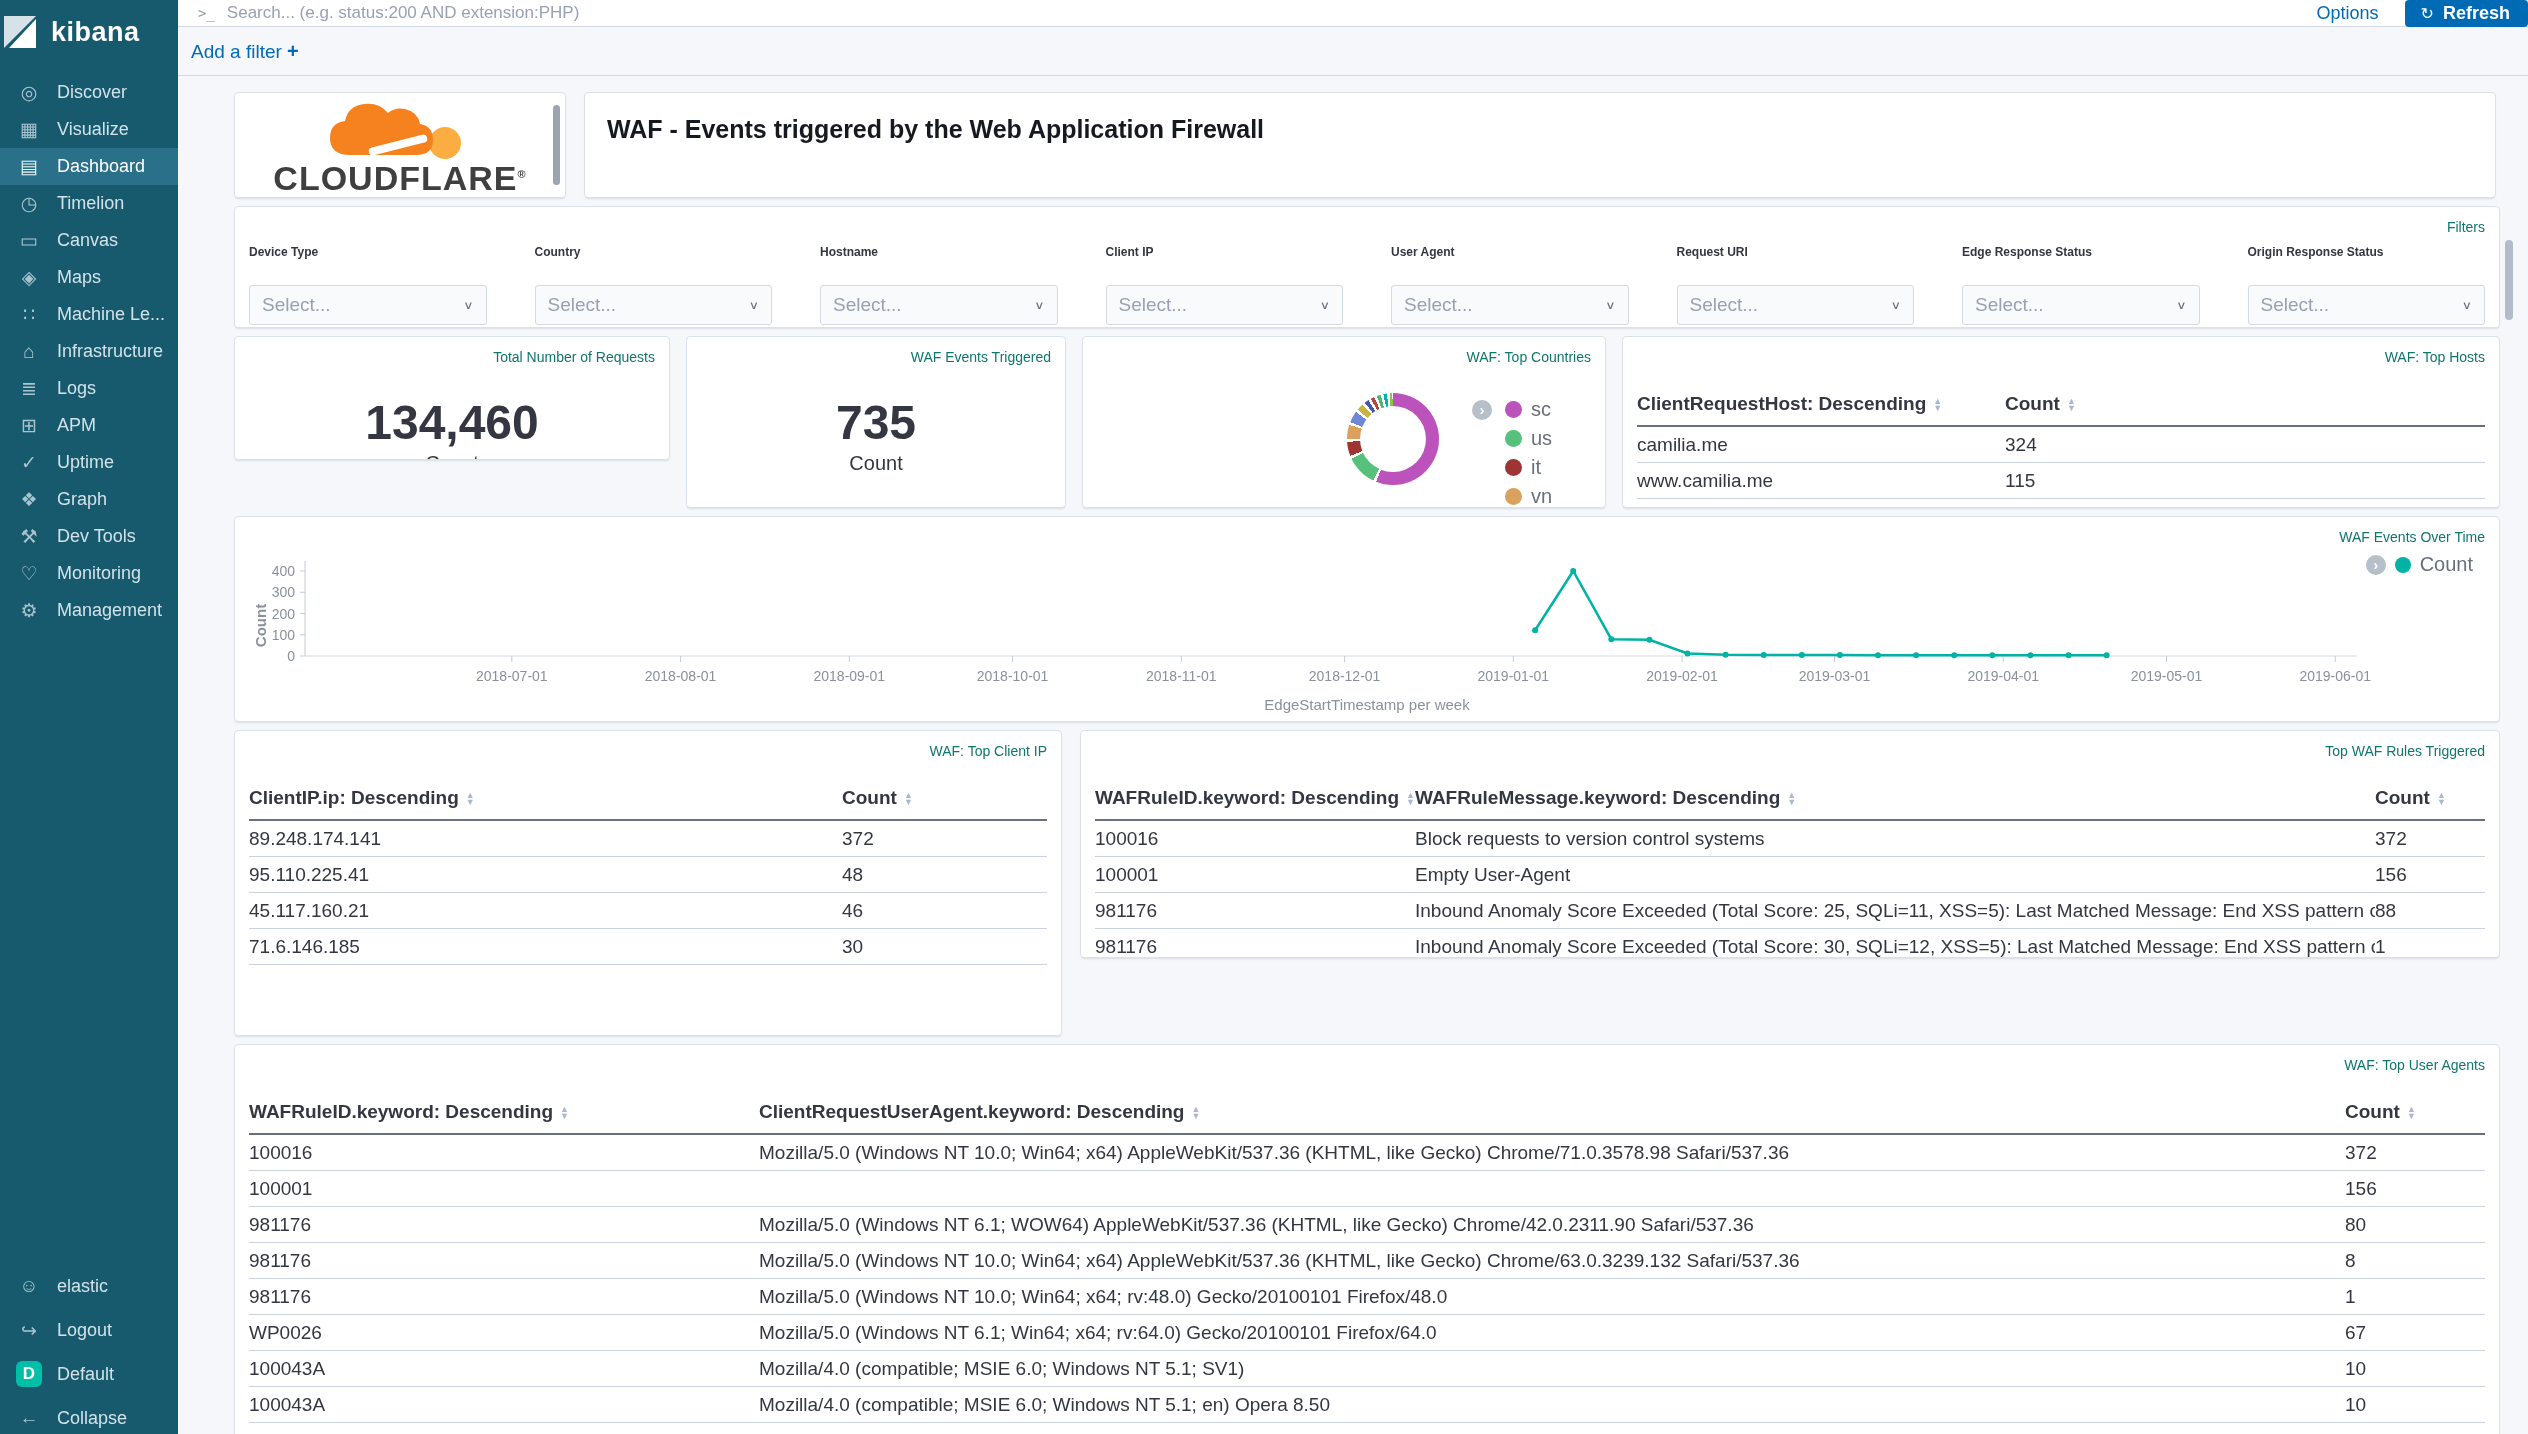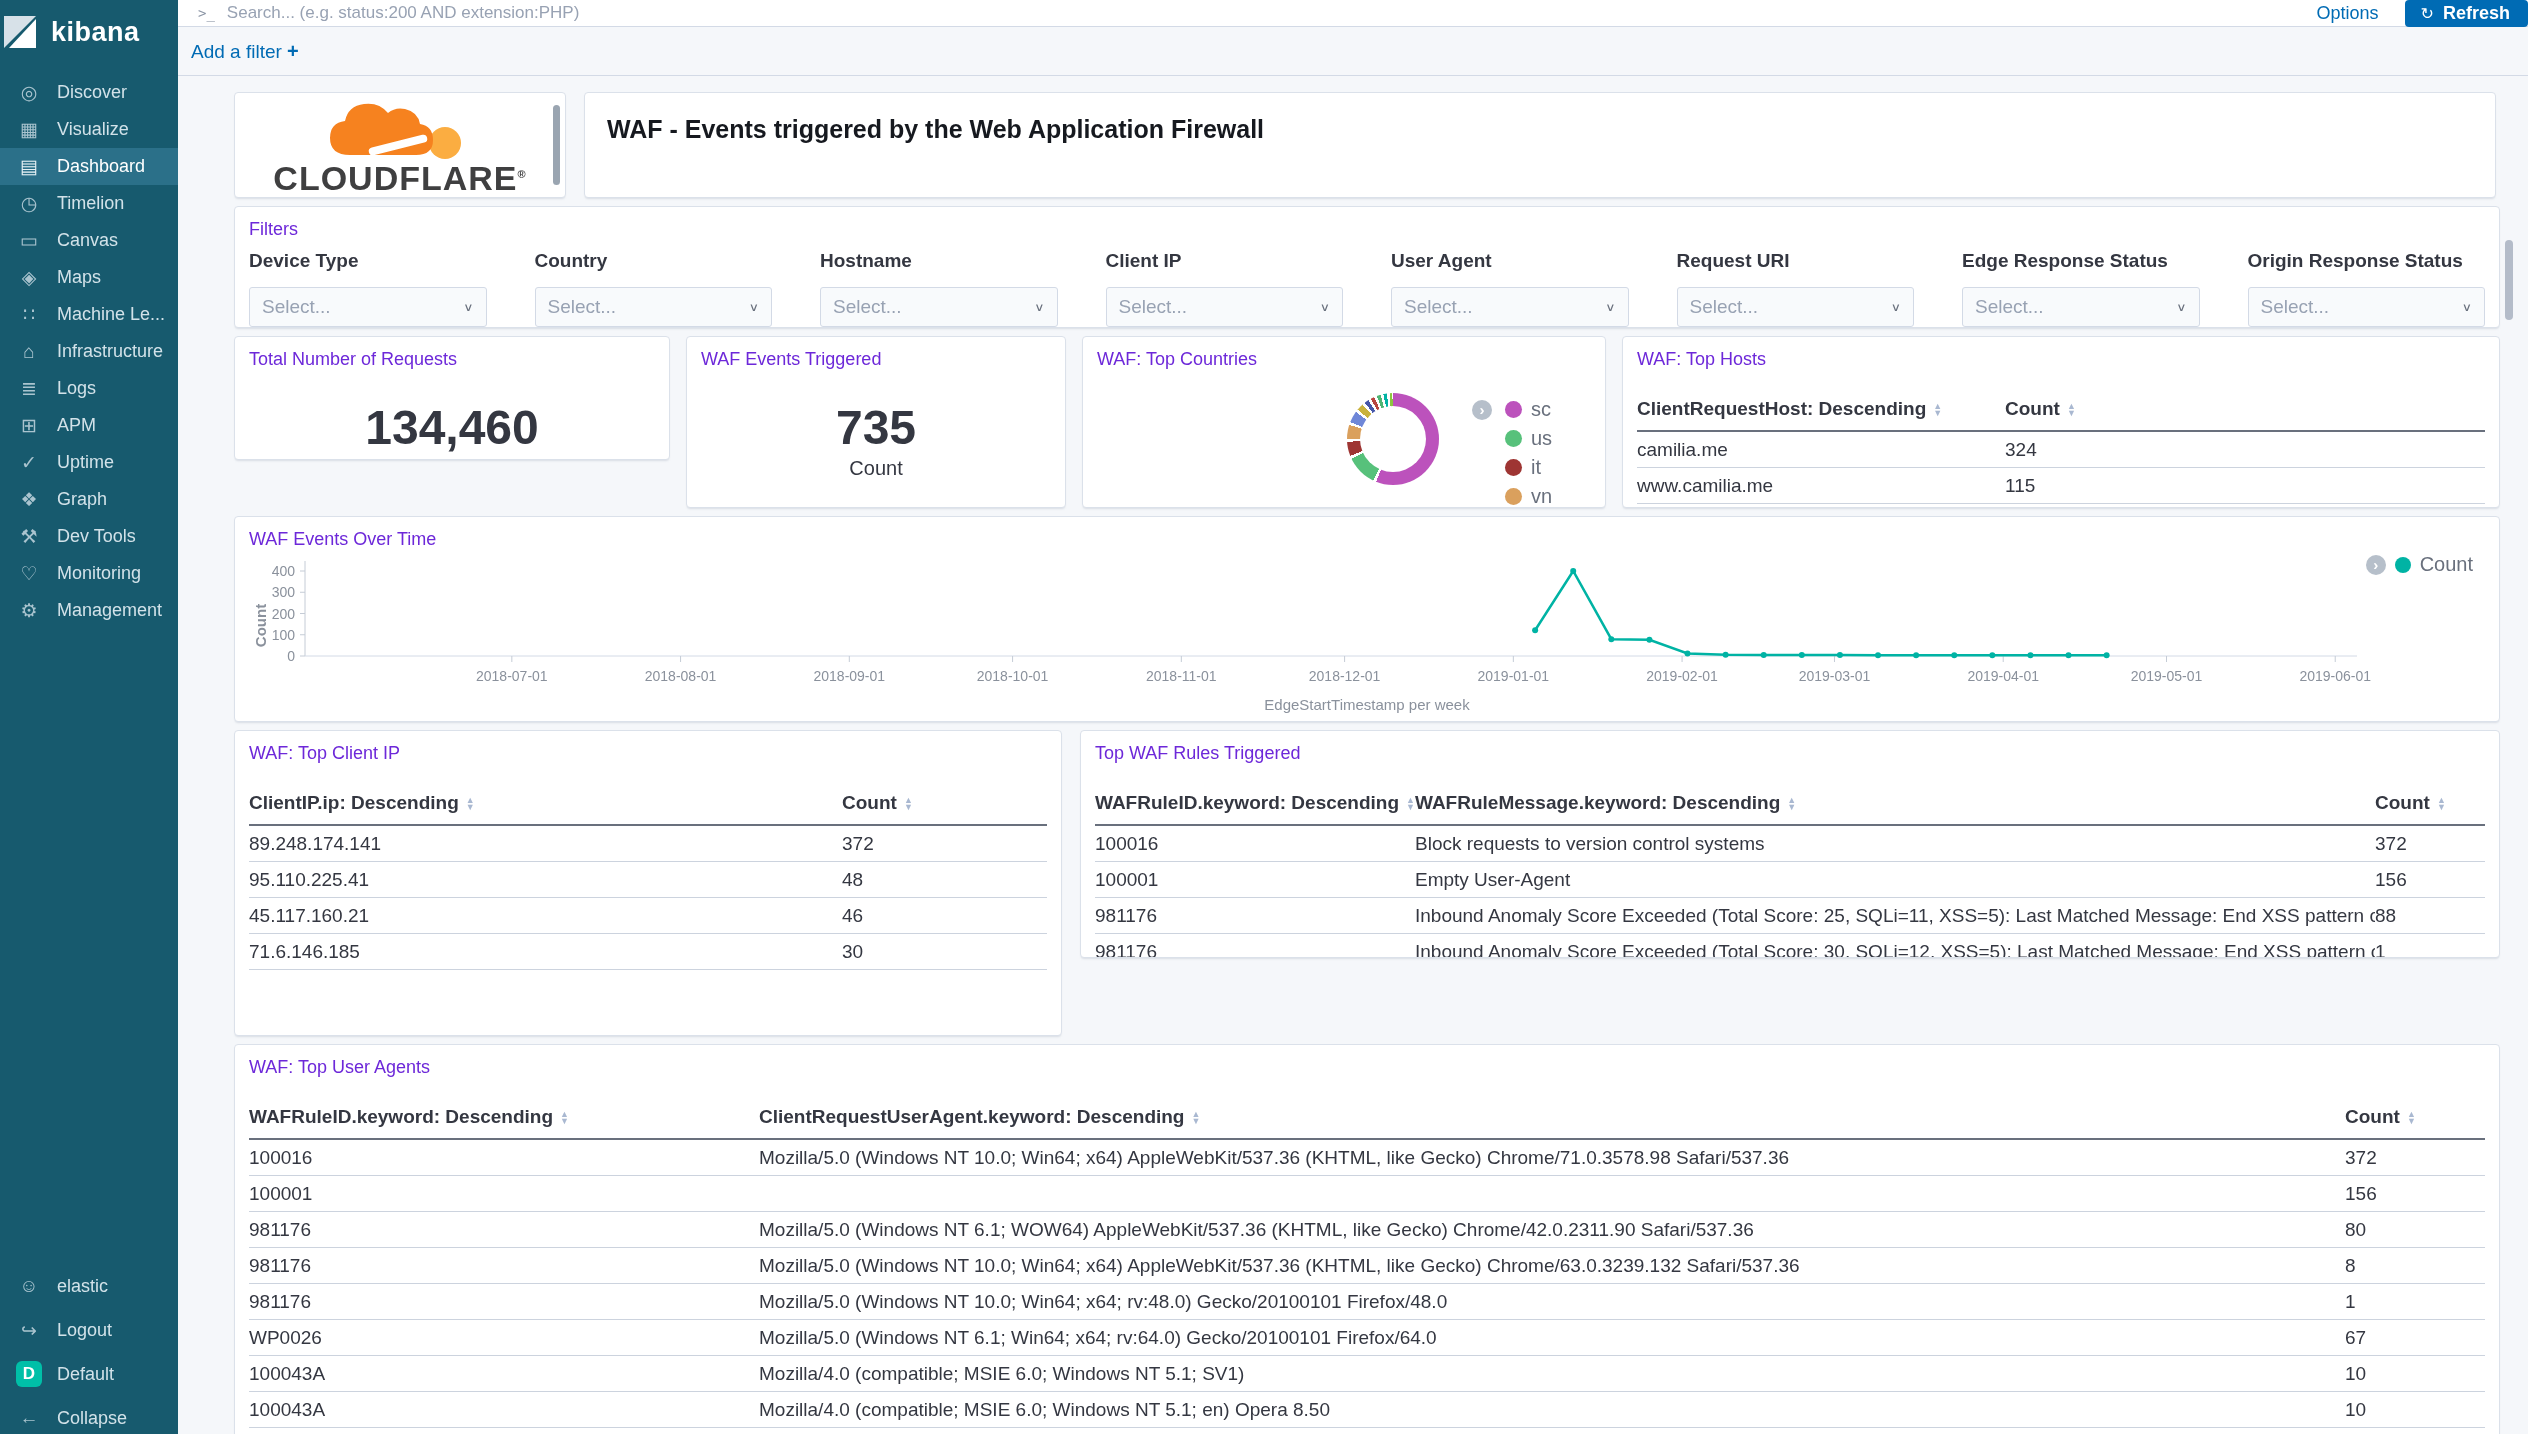--- a/index.html
+++ b/index.html
@@ -38,37 +38,37 @@
     border-radius:4px; cursor:pointer; font-family:inherit; }
   .refresh-btn .ri { font-size:16px; font-weight:400; }
   .filterbar { height:49px; background:#f5f7fa; border-bottom:1px solid #d3dae6;
     display:flex; align-items:center; padding-left:13px; }
   .add-filter { color:#006bb4; font-size:19px; cursor:pointer; }
   .add-filter b { font-weight:700; font-size:20px; }
 
   .canvas { position:relative; flex:1; overflow:hidden; }
   .panel { position:absolute; background:#fff; border:1px solid #dbe1ea; border-radius:4px;
     box-shadow:0 2px 2px -1px rgba(152,162,179,0.3); overflow:hidden; }
-  .panel-title { color:#6d28d9; font-size:18px; padding:12px 14px 6px; }
+  .panel-title { color:#0f766e; font-size:14px; padding:12px 14px 6px;text-align:right; }
 
   
   .p-logo   { left:56px;  top:16px; width:332px;  height:106px; }
   .p-header { left:406px; top:16px; width:1912px; height:106px; }
   .cf-wrap { display:flex; flex-direction:column; align-items:center; padding-top:6px; }
   .cf-text { font-size:34px; font-weight:700; letter-spacing:1px; color:#3f3f40; line-height:1; }
   .cf-text sup { font-size:11px; }
   .mini-scroll { position:absolute; right:5px; top:12px; width:7px; height:80px;
     background:#9aa5b1; border-radius:4px; }
   .dash-title { padding:22px 22px; font-size:25px; font-weight:700; color:#16191f; }
 
   
   .p-filters { left:56px; top:130px; width:2266px; height:122px; }
   .filters-grid { display:grid; grid-template-columns:repeat(8,1fr); column-gap:48px;
     padding:4px 14px 0; }
-  .flabel { font-size:19px; font-weight:700; color:#343741; margin-bottom:15px; }
+  .flabel { font-size:12px; font-weight:700; color:#343741; margin-bottom:26px; }
   .fselect { height:40px; background:#f8fafc; border:1px solid #d3dae6; border-radius:3px;
     display:flex; align-items:center; justify-content:space-between; padding:0 12px;
     cursor:pointer; }
   .fph { color:#98a2b3; font-size:19px; }
   .fchev { color:#69707d; font-size:14px; transform:scaleY(0.8); }
 
   
   .p-metric1  { left:56px;   top:260px; width:436px; height:124px; }
   .p-metric2  { left:508px;  top:260px; width:380px; height:172px; }
   .p-countries{ left:904px;  top:260px; width:524px; height:172px; }

